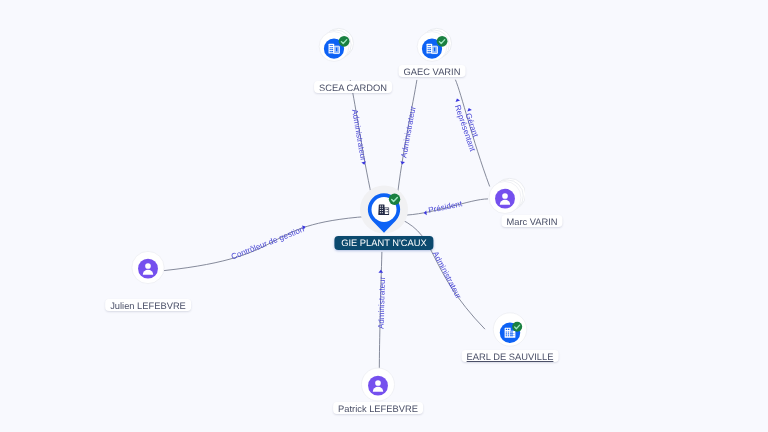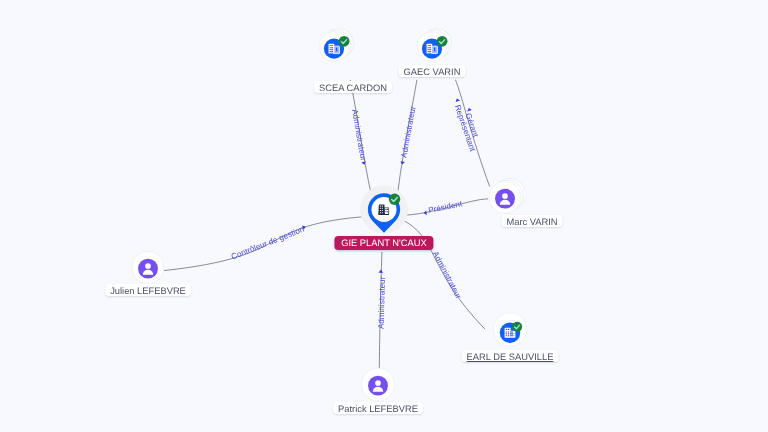--- a/index.html
+++ b/index.html
@@ -11,21 +11,21 @@
   #edges{position:absolute;left:0;top:0;}
   .epath{fill:none;stroke:#787e90;stroke-width:0.9;}
   .elabel{font-family:"Liberation Sans",sans-serif;font-size:8.1px;fill:#4b49d6;
           letter-spacing:0;}
   .earrow{fill:#3a36e0;}
   .node{position:absolute;transform:translate(-50%,-50%);}
   .nlabel{position:absolute;white-space:nowrap;background:#fff;border-radius:4px;
           will-change:transform;
           color:#4b5068;font-size:9.33px;line-height:12.3px;padding:1.2px 5px 0;height:12.3px;box-sizing:border-box;
           box-shadow:0 1px 2px rgba(40,50,90,.15);transform:translateX(-50%);}
-  .nlabel.center{background:#be185d;color:#fff;font-size:9.33px;line-height:13.8px;height:13.8px;
+  .nlabel.center{background:#0c4a6e;color:#fff;font-size:9.33px;line-height:13.8px;height:13.8px;
           border-radius:4px;padding:1px 6.8px 0;box-shadow:0 1px 2.5px rgba(20,60,160,.3);}
 </style>
 </head>
 <body>
 
 <div id="stage">
   <svg id="edges" width="768" height="432" viewBox="0 0 768 432">
       <defs></defs>
       <g>
         <path d="M350.3,80.2 C356.5,110 362,152 371.8,197" class="epath"></path>
@@ -178,21 +178,21 @@
         </svg></div>
       <div class="nlabel center" style="left: 383.75px; top: 236.4px;">GIE PLANT N'CAUX</div>
       <div class="node" style="left: 148.2px; top: 270.2px;"><svg class="nsvg" width="40" height="40" viewBox="0 0 40 40">
           <circle cx="20" cy="20" r="16.15" fill="#fff" stroke="#eceef3" stroke-width=".8"></circle>
           <g>
             <circle cx="20" cy="21.15" r="9.95" fill="#7550ee"></circle>
             <circle cx="20" cy="18.4635" r="2.8357499999999995" fill="#fff"></circle>
             <path d="M14.776250000000001,27.319 a5.22375,4.975 0 0 1 10.4475,0 z" fill="#fff"></path>
           </g>
         </svg></div>
-      <div class="nlabel" style="left: 148.2px; top: 284px;">Julien LEFEBVRE</div>
+      <div class="nlabel" style="left: 148.2px; top: 299px;">Julien LEFEBVRE</div>
       <div class="node" style="left: 509.9px; top: 332.1px;"><svg class="nsvg" width="48" height="48" viewBox="0 0 48 48">
           <circle cx="24" cy="24" r="16.7" fill="#fff" stroke="#eceef3" stroke-width=".8"></circle>
           <circle cx="24" cy="27.3" r="10.25" fill="#0d62f5"></circle>
           <g>
             <path d="M19.1,22.3 h5.548000000000001 v3 h4.252000000000001 a0.5,0.5 0 0 1 0.5,0.5 v6 a0.5,0.5 0 0 1 -0.5,0.5 h-9.8 a0.5,0.5 0 0 1 -0.5,-0.5 v-9 a0.5,0.5 0 0 1 0.5,-0.5 z" fill="#fff"></path>
             <g fill="#0d62f5">
               <rect x="19.788" y="23.3" width="1.4040000000000001" height="1.1" rx="0.18"></rect>
               <rect x="21.948" y="23.3" width="1.4040000000000001" height="1.1" rx="0.18"></rect>
               <rect x="19.68" y="25.9" width="1.296" height="1.1" rx="0.25"></rect>
               <rect x="21.732000000000003" y="25.9" width="1.296" height="1.1" rx="0.25"></rect>

